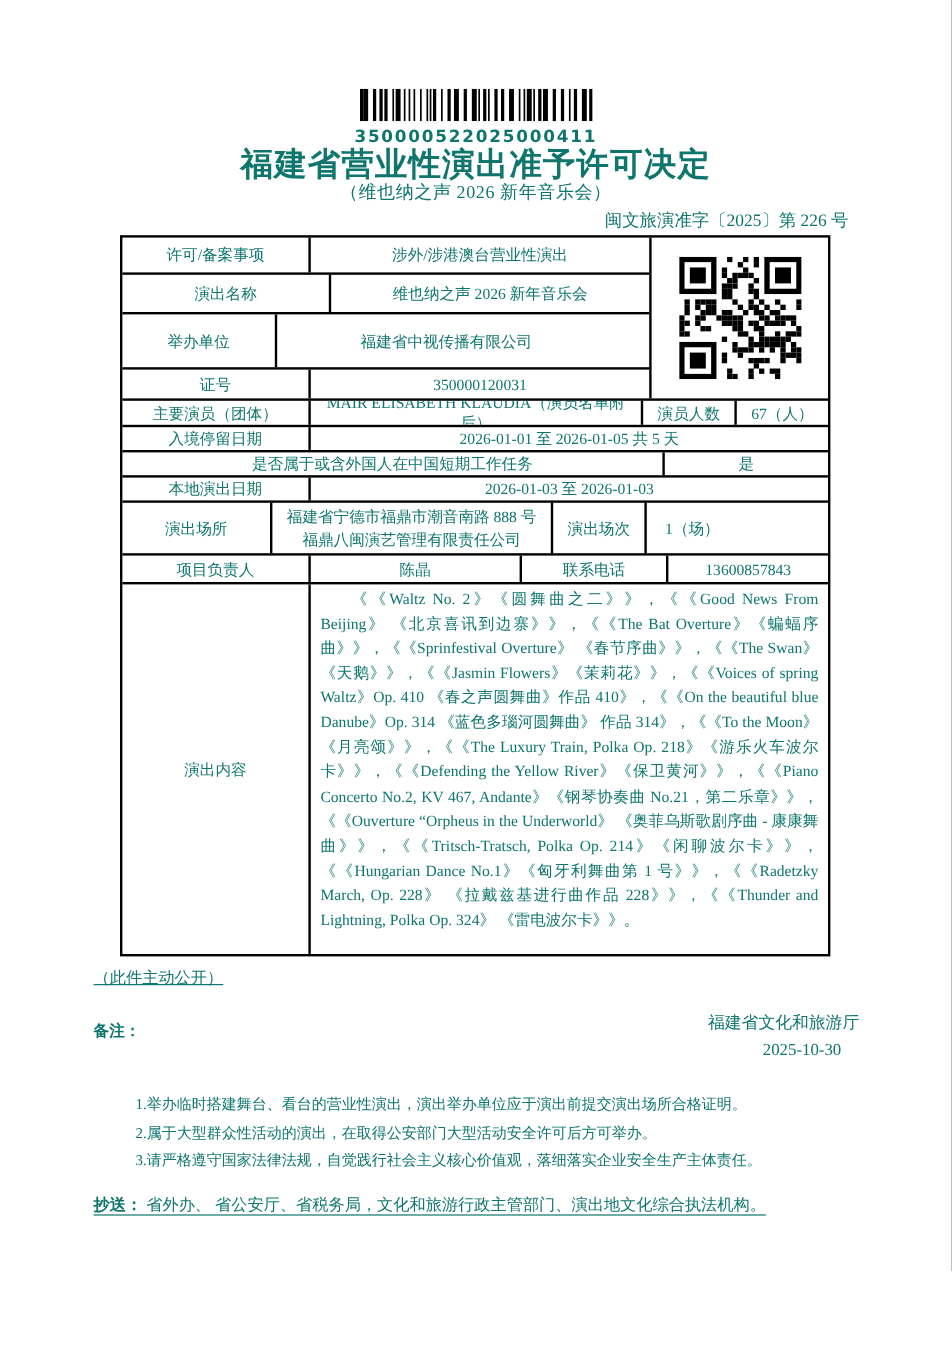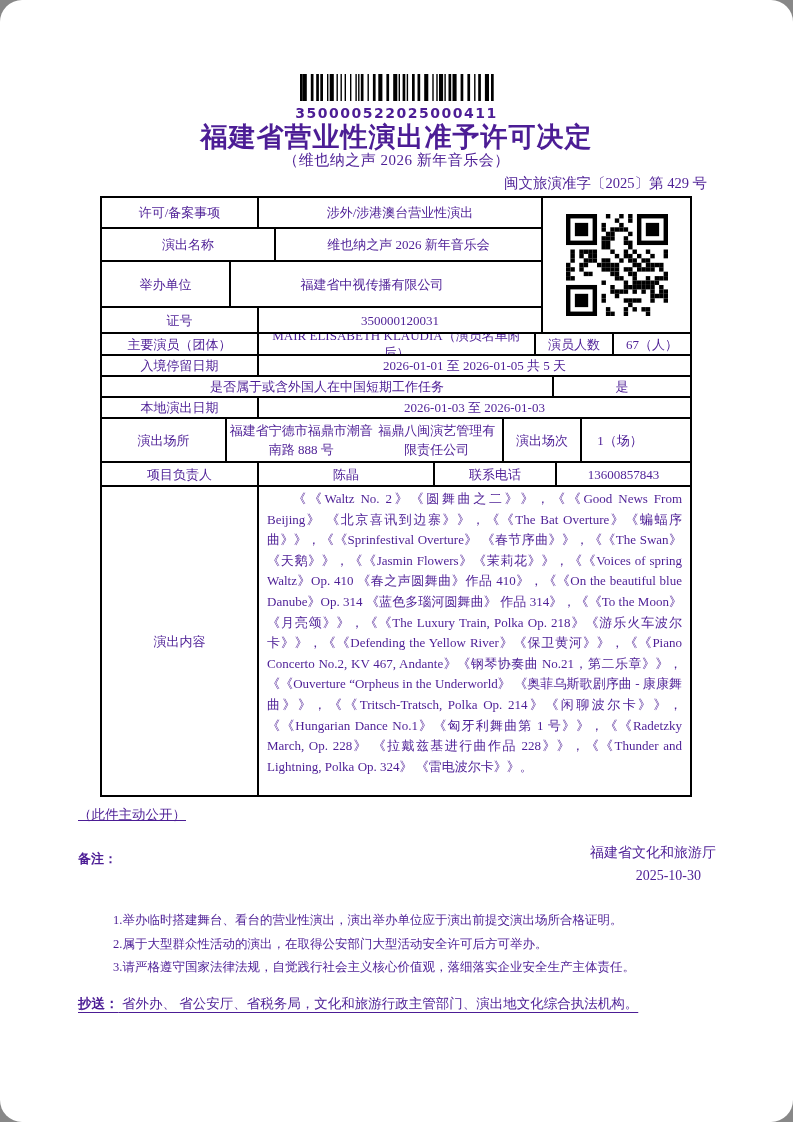--- a/index.html
+++ b/index.html
@@ -1,17 +1,17 @@
 <!DOCTYPE html>
 <html><head>
 <meta charset="utf-8">
 <style>
   html,body{margin:0;padding:0;background:#888;}
   .page{position:relative;width:793px;height:1122px;background:#fff;margin:0 auto;
-        font-family:"Liberation Serif","DejaVu Serif",serif;color:#4c1d95;overflow:hidden;border-radius:22px;}
+        font-family:"Liberation Serif","DejaVu Serif",serif;color:#0f766e;overflow:hidden;}
 
   
   .barcode-wrap{position:absolute;left:0;top:74px;width:793px;text-align:center;}
   .barcode-num{margin-top:1px;font-family:"DejaVu Sans","Liberation Sans",sans-serif;
                font-weight:bold;font-size:14px;letter-spacing:1.5px;line-height:14px;}
   .doc-title{position:absolute;left:0;top:119px;width:793px;text-align:center;margin:0;
              font-family:"DejaVu Sans","Liberation Sans",sans-serif;
              font-size:27px;font-weight:bold;letter-spacing:1px;}
   .doc-subtitle{position:absolute;left:0;top:151px;width:793px;text-align:center;
                 font-size:15px;letter-spacing:.5px;}
@@ -88,21 +88,21 @@
         <rect x="178.2" y="0" width="2.7" height="27" fill="#000"></rect>
         <rect x="184.9" y="0" width="4.1" height="27" fill="#000"></rect>
         <rect x="0" y="0" width="2.7" height="27" fill="#000"></rect>
         <rect x="191" y="0" width="2.7" height="27" fill="#000"></rect>
       </svg>
     <div class="barcode-num">350000522025000411</div>
   </div>
 
   <h1 class="doc-title">福建省营业性演出准予许可决定</h1>
   <div class="doc-subtitle">（维也纳之声 2026 新年音乐会）</div>
-  <div class="doc-number">闽文旅演准字〔2025〕第 429 号</div>
+  <div class="doc-number">闽文旅演准字〔2025〕第 226 号</div>
 
   <div class="permit-table">
 
     <div class="head">
       <div class="head-rows">
         <div class="tr no-bt" style="height:29px">
           <div class="td" style="width:155px">许可/备案事项</div>
           <div class="td" style="width:284px">涉外/涉港澳台营业性演出</div>
         </div>
         <div class="tr" style="height:33px">
@@ -301,21 +301,21 @@
       <div class="td" style="width:138px">是</div>
     </div>
 
     <div class="tr" style="height:21px">
       <div class="td" style="width:155px">本地演出日期</div>
       <div class="td" style="width:433px">2026-01-03 至 2026-01-03</div>
     </div>
 
     <div class="tr" style="height:44px">
       <div class="td" style="width:123px">演出场所</div>
-      <div class="td venue-lines" style="width:277px;flex-direction:row">
+      <div class="td venue-lines" style="width:234px;flex-direction:column">
         <div>福建省宁德市福鼎市潮音南路 888 号</div>
         <div>福鼎八闽演艺管理有限责任公司</div>
       </div>
       <div class="td" style="width:78px">演出场次</div>
       <div class="td" style="width:78px">1（场）</div>
     </div>
 
     <div class="tr" style="height:24px">
       <div class="td" style="width:155px">项目负责人</div>
       <div class="td" style="width:176px">陈晶</div>

